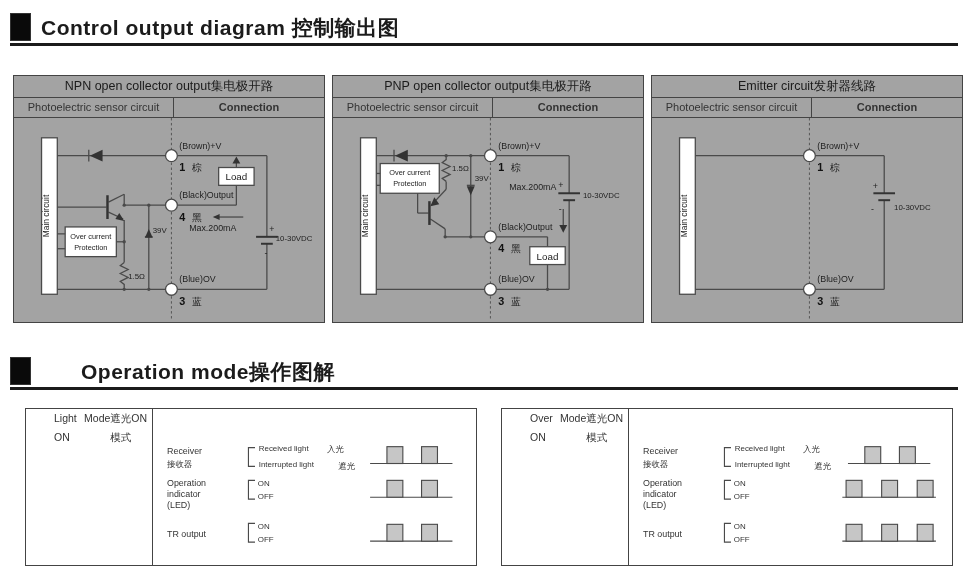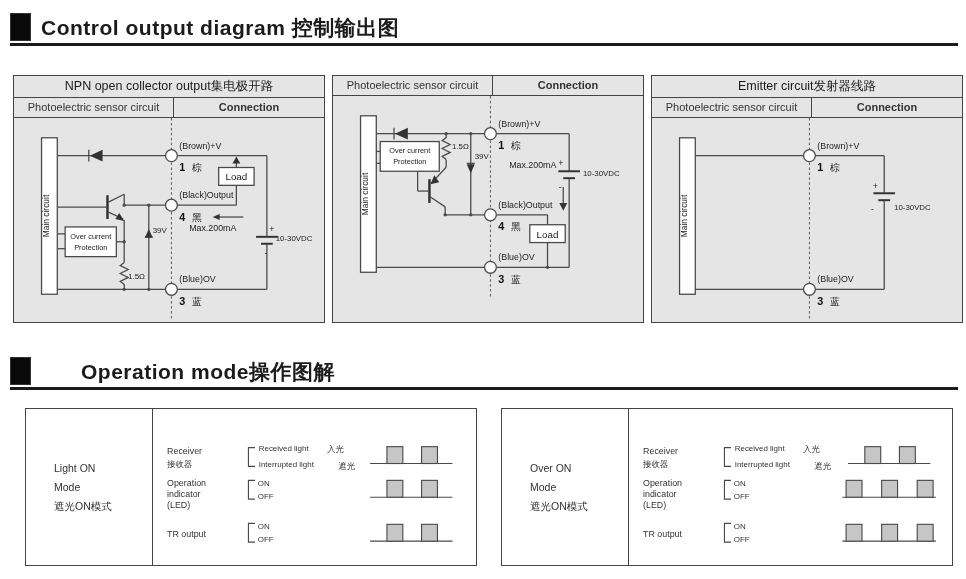--- a/index.html
+++ b/index.html
@@ -5,31 +5,31 @@
   html,body{margin:0;padding:0;background:#ffffff;}
   .page{position:relative;width:966px;height:579px;background:#ffffff;overflow:hidden;
         font-family:"Liberation Sans",sans-serif;color:#1b1b1b;}
   
   .sec-head{position:absolute;left:10px;width:948px;border-bottom:3px solid #1b1b1b;
             display:flex;align-items:flex-end;padding-bottom:2px;}
   .sec-sq{display:inline-block;width:19px;height:26px;background:#0a0a0a;border:1px solid #333;margin-right:10px;}
   .sec-ttl{font-size:21px;font-weight:bold;letter-spacing:0.5px;line-height:27px;white-space:nowrap;}
   
   .panels{position:absolute;top:75px;left:13px;display:flex;gap:7px;}
-  .panel{width:310px;border:1.5px solid #444;background:#e5e5e5;box-sizing:content-box;}
+  .panel{width:310px;border:1.5px solid #444;background:#a3a3a3;box-sizing:content-box;}
   .panel-title{height:21px;line-height:21px;text-align:center;font-size:12.5px;color:#1b1b1b;
                border-bottom:1.3px solid #444;white-space:nowrap;}
   .panel-cols{display:flex;height:19px;border-bottom:1.3px solid #444;font-size:11px;color:#333;}
   .panel-cols .c1{width:51.3%;border-right:1.3px solid #444;text-align:center;line-height:19px;}
   .panel-cols .c2{flex:1;text-align:center;line-height:19px;font-weight:bold;}
   .panel-body{height:204px;}
   
   .ops{position:absolute;top:408px;left:25px;display:flex;gap:24px;}
   .op-box{width:450px;height:156px;border:1.5px solid #444;background:#fff;display:flex;}
-  .mode-cell{width:104px;border-right:1.5px solid #444;display:flex;flex-direction:column;
+  .mode-cell{width:104px;border-right:1.5px solid #444;display:flex;flex-direction:row;
              justify-content:center;padding-left:28px;font-size:10.5px;line-height:19px;color:#333;}
   
   svg text{font-family:"Liberation Sans",sans-serif;}
   .w{stroke:#4a4a4a;stroke-width:1.3;fill:none;}
   .dash{stroke:#555;stroke-width:1;stroke-dasharray:2.5 2.5;}
   .term{fill:#ffffff;stroke:#4a4a4a;stroke-width:1.3;}
   .bar2{stroke:#333;stroke-width:2.5;}
   .batt{stroke:#333;stroke-width:2;}
   .dot{fill:#4a4a4a;}
   .arr{fill:#333;}
@@ -128,20 +128,21 @@
           <text class="t8" x="141" y="116">39V</text>
           <text class="t" x="262" y="115" text-anchor="middle">+</text>
           <text class="t8" x="266" y="124">10-30VDC</text>
           <text class="t" x="256" y="139" text-anchor="middle">-</text>
           <text class="t85" transform="translate(36,99) rotate(-90)" text-anchor="middle">Main circuit</text>
         </svg>
       </div>
     </div>
 
     <div class="panel">
+      <div class="panel-title">PNP open collector output集电极开路</div>
       <div class="panel-cols">
         <div class="c1">Photoelectric sensor circuit</div>
         <div class="c2">Connection</div>
       </div>
       <div class="panel-body">
         <svg width="307" height="203" viewBox="0 0 312 205" preserveAspectRatio="none">
           <line class="dash" x1="160" y1="0" x2="160" y2="205"></line>
           <g class="w">
             <rect x="28" y="20" width="16" height="158" fill="#fff"></rect>
             <line x1="44" y1="38" x2="154" y2="38"></line>

